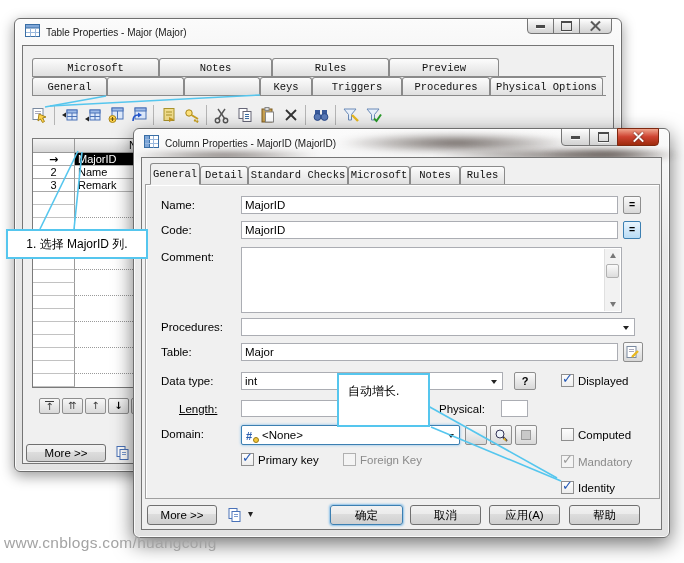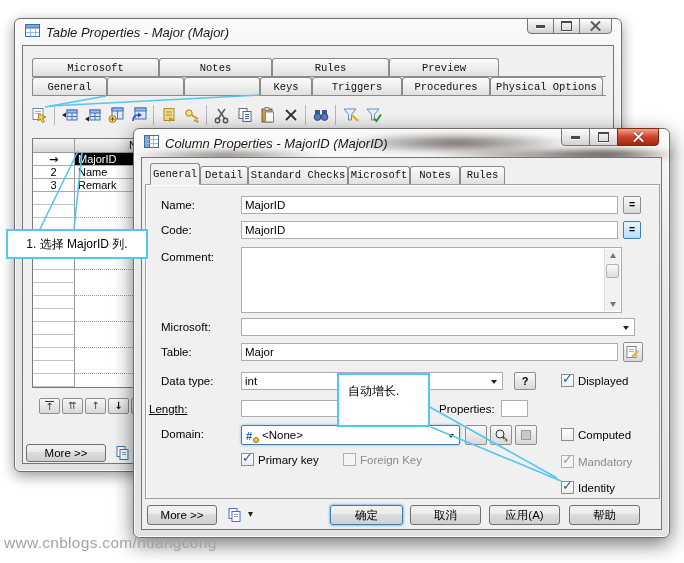--- a/index.html
+++ b/index.html
@@ -10,21 +10,21 @@
 
   
   .win{position:absolute;border:1px solid #6e6e6e;border-radius:6px;
        background:linear-gradient(#fbfbfb,#e9e9e9 30%,#e2e2e2);
        box-shadow:0 4px 14px rgba(0,0,0,.4), inset 0 0 0 1px rgba(255,255,255,.8);}
   .win-back{left:14px;top:18px;width:606px;height:452px;z-index:1;}
   .win-front{left:133px;top:128px;width:535px;height:408px;z-index:10;
              box-shadow:0 6px 20px rgba(0,0,0,.55), inset 0 0 0 1px rgba(255,255,255,.8);}
   .tbar{position:absolute;left:0;right:0;top:0;display:flex;align-items:center;gap:6px;padding-left:10px;}
   .win-back .tbar{height:26px;} .win-front .tbar{height:28px;}
-  .ttl{font-size:13px;color:#1a1a1a;white-space:nowrap;font-style:italic;}
+  .ttl{font-size:10px;color:#1a1a1a;white-space:nowrap;}
   .winbtns{position:absolute;top:-1px;display:flex;}
   .win-back .winbtns{right:9px;} .win-front .winbtns{right:10px;}
   .wb{height:16px;width:27px;margin-left:-1px;border:1px solid #757575;
       background:linear-gradient(#fefefe,#e9e9e9 45%,#d2d2d2);
       display:flex;align-items:center;justify-content:center;box-sizing:border-box;}
   .win-front .wb{height:18px;width:29px;}
   .winbtns .wb:first-child{border-bottom-left-radius:4px;}
   .winbtns .wb:last-child{border-bottom-right-radius:4px;}
   .wb.close-b{width:33px;}
   .win-front .wb.close-r{width:42px;border-color:#7e2810;
@@ -468,21 +468,21 @@
             <span class="sbb" style="top:0;">
                 <span class="tri-up"></span>
               </span>
             <span class="sbthumb"></span>
             <span class="sbb" style="bottom:0;">
                 <span class="tri-dn"></span>
               </span>
           </span>
         </div>
 
-        <span class="lbl abs" style="left:15px;top:136px;">Microsoft:</span>
+        <span class="lbl abs" style="left:15px;top:136px;">Procedures:</span>
         <div class="combo" style="left:95px;top:133px;width:394px;height:18px;">
           <span></span>
           <span class="car"></span>
         </div>
 
         <span class="lbl abs" style="left:15px;top:161px;">Table:</span>
         <div class="field abs" style="left:95px;top:158px;width:377px;height:18px;">Major</div>
         <span class="sqbtn abs" style="left:477px;top:157px;width:20px;height:20px;">
           <svg width="14" height="14">
               <rect x="1" y="1.5" width="9" height="11" fill="#fff" stroke="#7a8aa0"></rect>
@@ -498,23 +498,23 @@
           <span class="car"></span>
         </div>
         <div class="sqbtn abs" style="left:368px;top:187px;width:22px;height:18px;font-size:11px;font-weight:bold;">?</div>
         <label class="cb checked" style="left:415px;top:189px;">
           <span class="box">
               <span class="mark">✓</span>
             </span>
           <span class="cb-label">Displayed</span>
         </label>
 
-        <span class="lbl abs" style="left:3px;top:218px;text-decoration:underline;">Length:</span>
+        <span class="lbl abs" style="left:33px;top:218px;text-decoration:underline;">Length:</span>
         <div class="field abs" style="left:95px;top:215px;width:152px;height:17px;"></div>
-        <span class="lbl abs" style="left:293px;top:218px;">Properties:</span>
+        <span class="lbl abs" style="left:293px;top:218px;">Physical:</span>
         <div class="field abs" style="left:355px;top:215px;width:27px;height:17px;"></div>
 
         <span class="lbl abs" style="left:15px;top:243px;">Domain:</span>
         <div class="combo" style="left:95px;top:240px;width:219px;height:20px;border-color:#3c7fb1;box-shadow:0 0 3px #77b7e8;border-radius:2px;display:flex;align-items:center;gap:4px;line-height:18px;">
           <span class="dom-ico"></span>
           <span>&lt;None&gt;</span>
           <span class="car" style="top:8px;"></span>
         </div>
         <div class="sqbtn abs" style="left:319px;top:240px;width:22px;height:20px;"></div>
         <span class="sqbtn abs" style="left:344px;top:240px;width:22px;height:20px;">

